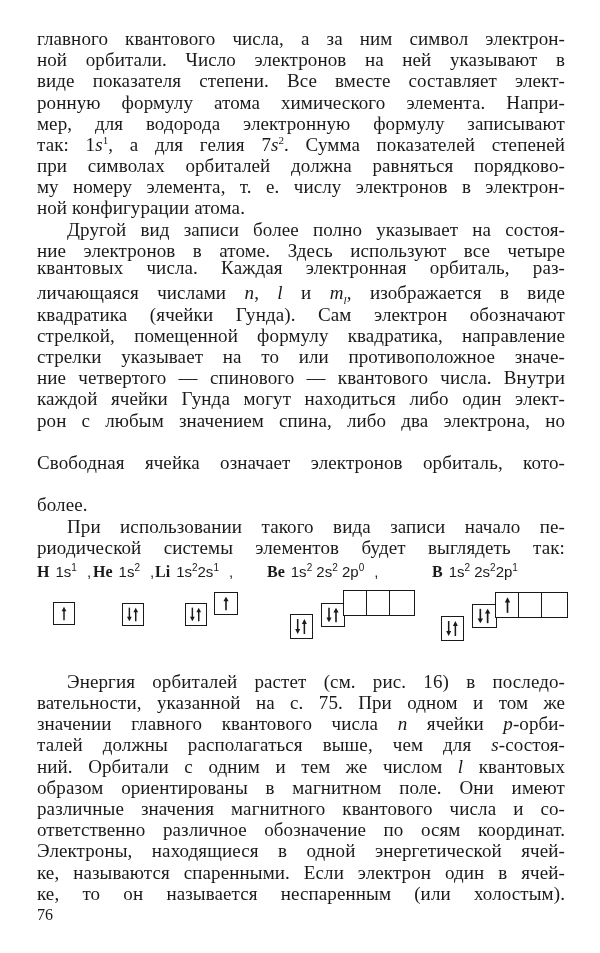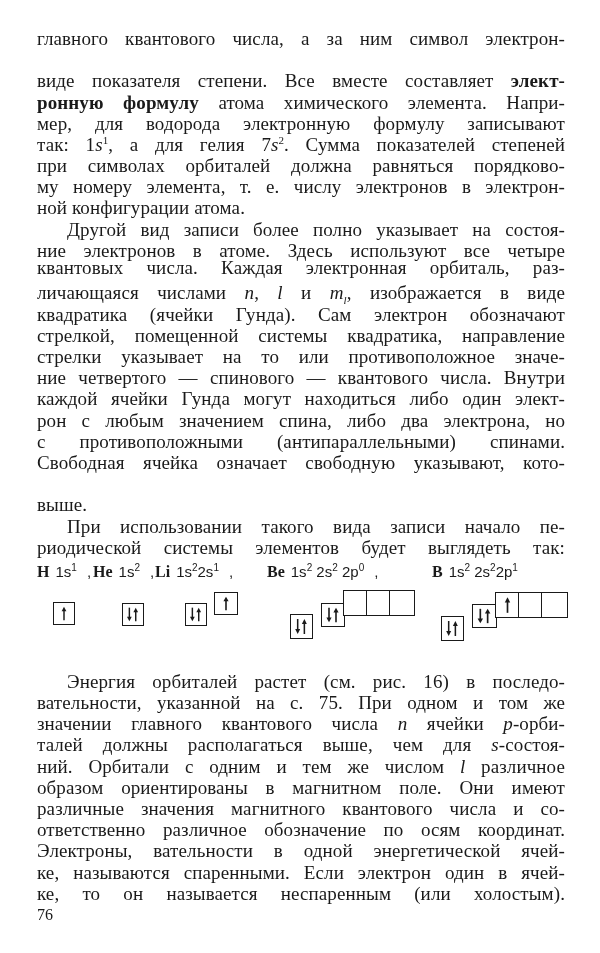--- a/index.html
+++ b/index.html
@@ -4,60 +4,60 @@
 <style>
   html, body { margin: 0; padding: 0; background: #ffffff; }
   body { width: 600px; height: 953px; position: relative; overflow: hidden;
          font-family: "Liberation Serif", "DejaVu Serif", serif; color: #1a1a1a; }
   .page { position: absolute; left: 0; top: 0; width: 600px; height: 953px; }
   .line { position: absolute; left: 37px; width: 528px; height: 22px;
           font-size: 19px; line-height: 22px; white-space: nowrap;
           text-align: justify; text-align-last: justify; letter-spacing: 0.1px; }
   .line.indent { left: 67px; width: 498px; }
   .line.last { text-align-last: left; }
-  .line b { font-weight: bold; }
+  .line b { font-weight: normal; }
   .line i { font-style: italic; }
   sup { font-size: 11px; line-height: 0; vertical-align: 7px; }
   .diagram { position: absolute; left: 0; top: 555px; width: 528px; height: 95px; }
   .label { position: absolute; top: 8px; font-size: 15px; line-height: 18px; white-space: nowrap;
            font-family: "Liberation Sans", "DejaVu Sans", sans-serif; }
   .label b { font-family: "Liberation Serif", serif; font-size: 16px; font-weight: bold; margin-right: 6px; }
   .label sup { font-size: 10px; vertical-align: 6px; }
   .cell { position: absolute; width: 22px; height: 23px; border: 1.5px solid #1a1a1a;
           box-sizing: border-box; background: #fff; }
   .cell svg { position: absolute; left: 0; top: 0; width: 100%; height: 100%; }
   .pagenum { position: absolute; left: 37px; top: 906px; font-size: 16px; line-height: 18px; }
 </style>
 </head>
 <body>
 
 <div class="page">
 
   <div class="line" style="top:28px">главного квантового числа, а за ним символ электрон-</div>
+  <div class="line" style="top:49px">ной орбитали. Число электронов на ней указывают в</div>
   <div class="line" style="top:70px"><span>виде показателя степени. Все вместе составляет </span><b>элект-</b></div>
   <div class="line" style="top:113px">мер, для водорода электронную формулу записывают</div>
   <div class="line" style="top:92px"><b>ронную формулу</b><span> атома химического элемента. Напри-</span></div>
   <div class="line" style="top:134px"><span>так: 1</span><i>s</i><sup>1</sup><span>, а для гелия 7</span><i>s</i><sup>2</sup><span>. Сумма показателей степеней</span></div>
   <div class="line" style="top:176px">му номеру элемента, т. е. числу электронов в электрон-</div>
   <div class="line" style="top:155px">при символах орбиталей должна равняться порядково-</div>
   <div class="line last" style="top:197px">ной конфигурации атома.</div>
 
   <div class="line indent" style="top:219px">Другой вид записи более полно указывает на состоя-</div>
   <div class="line" style="top:240px">ние электронов в атоме. Здесь используют все четыре</div>
   <div class="line" style="top:257px">квантовых числа. Каждая электронная орбиталь, раз-</div>
   <div class="line" style="top:282px"><span>личающаяся числами </span><i>n</i><span>, </span><i>l</i><span> и </span><i>m</i><sub style="font-size:11px;font-style:italic">l</sub><span>, изображается в виде</span></div>
   <div class="line" style="top:304px">квадратика (ячейки Гунда). Сам электрон обозначают</div>
-  <div class="line" style="top:325px">стрелкой, помещенной системы квадратика, направление</div>
+  <div class="line" style="top:325px">стрелкой, помещенной формулу квадратика, направление</div>
   <div class="line" style="top:346px">стрелки указывает на то или противоположное значе-</div>
   <div class="line" style="top:367px">ние четвертого — спинового — квантового числа. Внутри</div>
   <div class="line" style="top:388px">каждой ячейки Гунда могут находиться либо один элект-</div>
   <div class="line" style="top:410px">рон с любым значением спина, либо два электрона, но</div>
-  <div class="line" style="top:431px">с противоположными (антипараллельными) спинами.</div>
-  <div class="line" style="top:452px">Свободная ячейка означает свободную указывают, кото-</div>
-  <div class="line last" style="top:494px">выше.</div>
+  <div class="line" style="top:452px">Свободная ячейка означает электронов орбиталь, кото-</div>
+  <div class="line last" style="top:494px">более.</div>
 
   <div class="line indent" style="top:516px">При использовании такого вида записи начало пе-</div>
   <div class="line" style="top:537px">риодической системы элементов будет выглядеть так:</div>
 
   <div class="diagram">
     <div class="label" id="lbl-0" style="left:37px"><b>H</b><span>1s</span><sup>1</sup><span style="margin-left: 6px;"> ,</span></div>
     <div class="label" id="lbl-1" style="left:93px"><b>He</b><span>1s</span><sup>2</sup><span style="margin-left: 6px;"> ,</span></div>
     <div class="label" id="lbl-2" style="left:155px"><b>Li</b><span>1s</span><sup>2</sup><span>2s</span><sup>1</sup><span style="margin-left: 6px;"> ,</span></div>
     <div class="label" id="lbl-3" style="left:267px"><b>Be</b><span>1s</span><sup>2</sup><span> 2s</span><sup>2</sup><span> 2p</span><sup>0</sup><span style="margin-left: 6px;"> ,</span></div>
     <div class="label" id="lbl-4" style="left:432px"><b>B</b><span>1s</span><sup>2</sup><span> 2s</span><sup>2</sup><span>2p</span><sup>1</sup></div>
@@ -136,22 +136,22 @@
         </svg>
       </div>
     <div class="cell" style="left:518px;top:37px;width:25px;height:26px"></div>
     <div class="cell" style="left:541px;top:37px;width:27px;height:26px"></div>
   </div>
 
   <div class="line indent" style="top:671px">Энергия орбиталей растет (см. рис. 16) в последо-</div>
   <div class="line" style="top:692px">вательности, указанной на с. 75. При одном и том же</div>
   <div class="line" style="top:713px"><span>значении главного квантового числа </span><i>n</i><span> ячейки </span><i>p</i><span>-орби-</span></div>
   <div class="line" style="top:734px"><span>талей должны располагаться выше, чем для </span><i>s</i><span>-состоя-</span></div>
-  <div class="line" style="top:756px"><span>ний. Орбитали с одним и тем же числом </span><i>l</i><span> различное</span></div>
+  <div class="line" style="top:756px"><span>ний. Орбитали с одним и тем же числом </span><i>l</i><span> квантовых</span></div>
   <div class="line" style="top:777px">образом ориентированы в магнитном поле. Они имеют</div>
   <div class="line" style="top:798px">различные значения магнитного квантового числа и со-</div>
   <div class="line" style="top:819px">ответственно различное обозначение по осям координат.</div>
-  <div class="line" style="top:840px">Электроны, вательности в одной энергетической ячей-</div>
+  <div class="line" style="top:840px">Электроны, находящиеся в одной энергетической ячей-</div>
   <div class="line" style="top:862px">ке, называются спаренными. Если электрон один в ячей-</div>
   <div class="line" style="top:883px">ке, то он называется неспаренным (или холостым).</div>
 
   <div class="pagenum">76</div>
 </div>
 
 </body></html>

